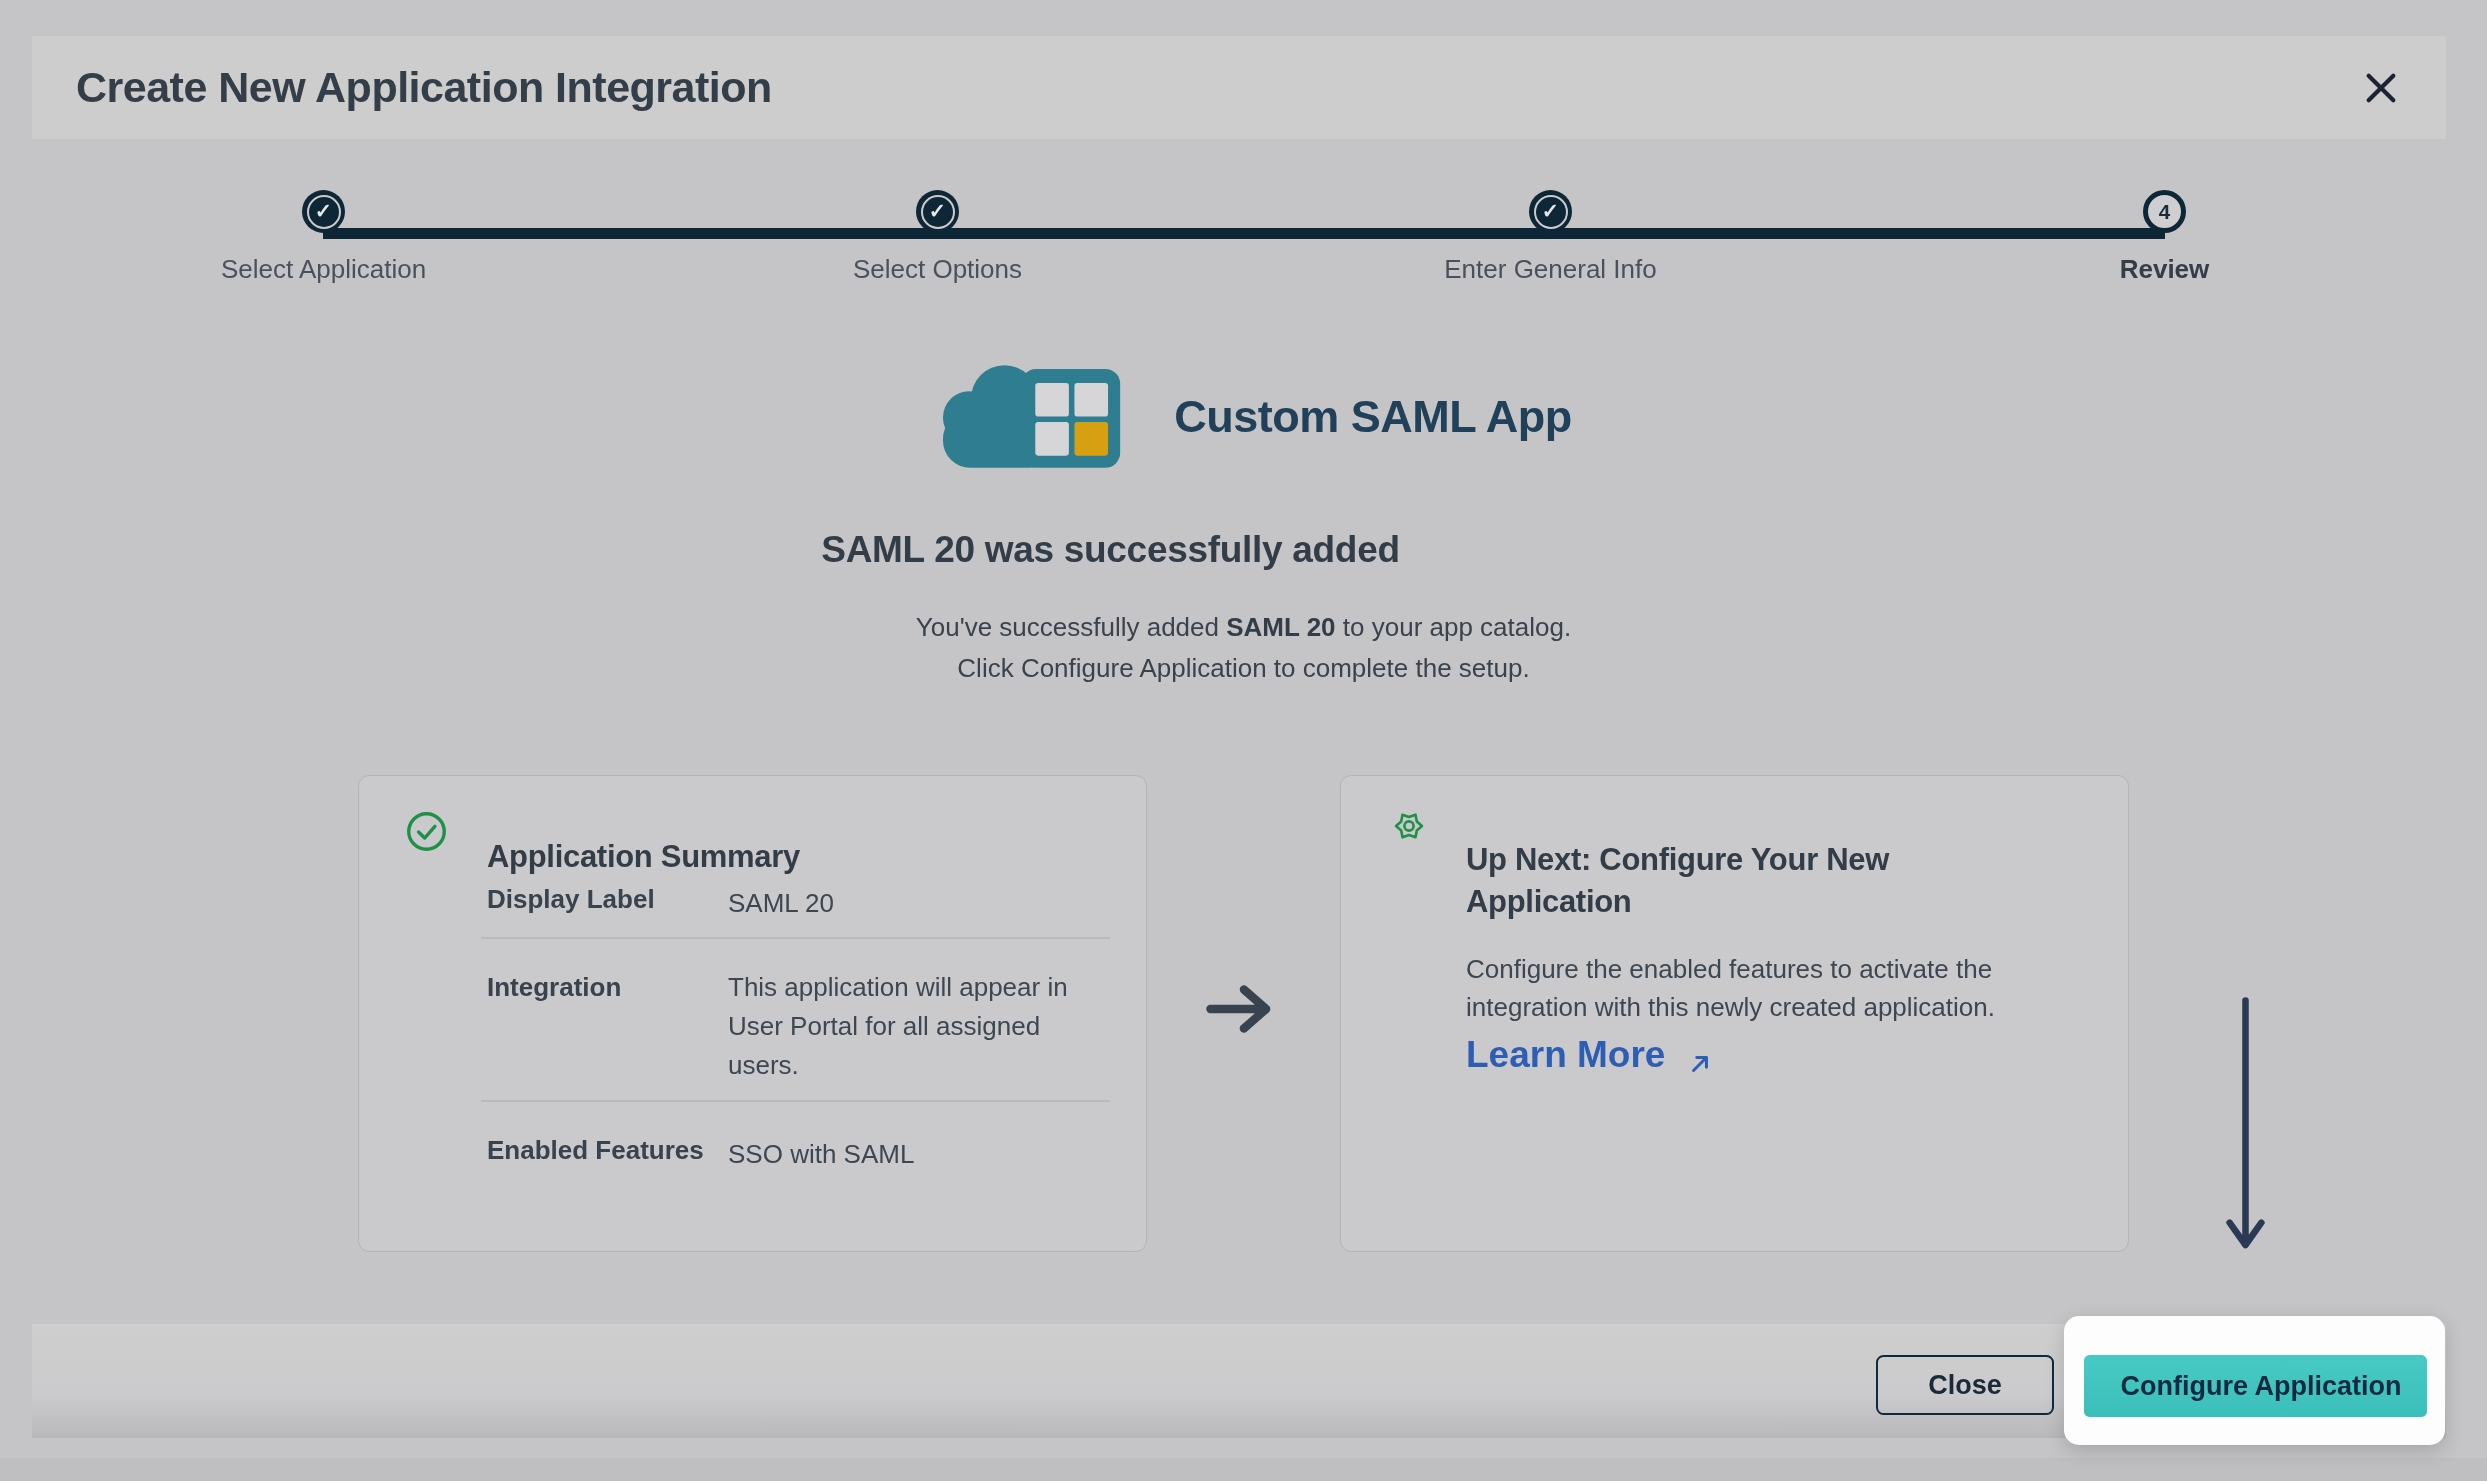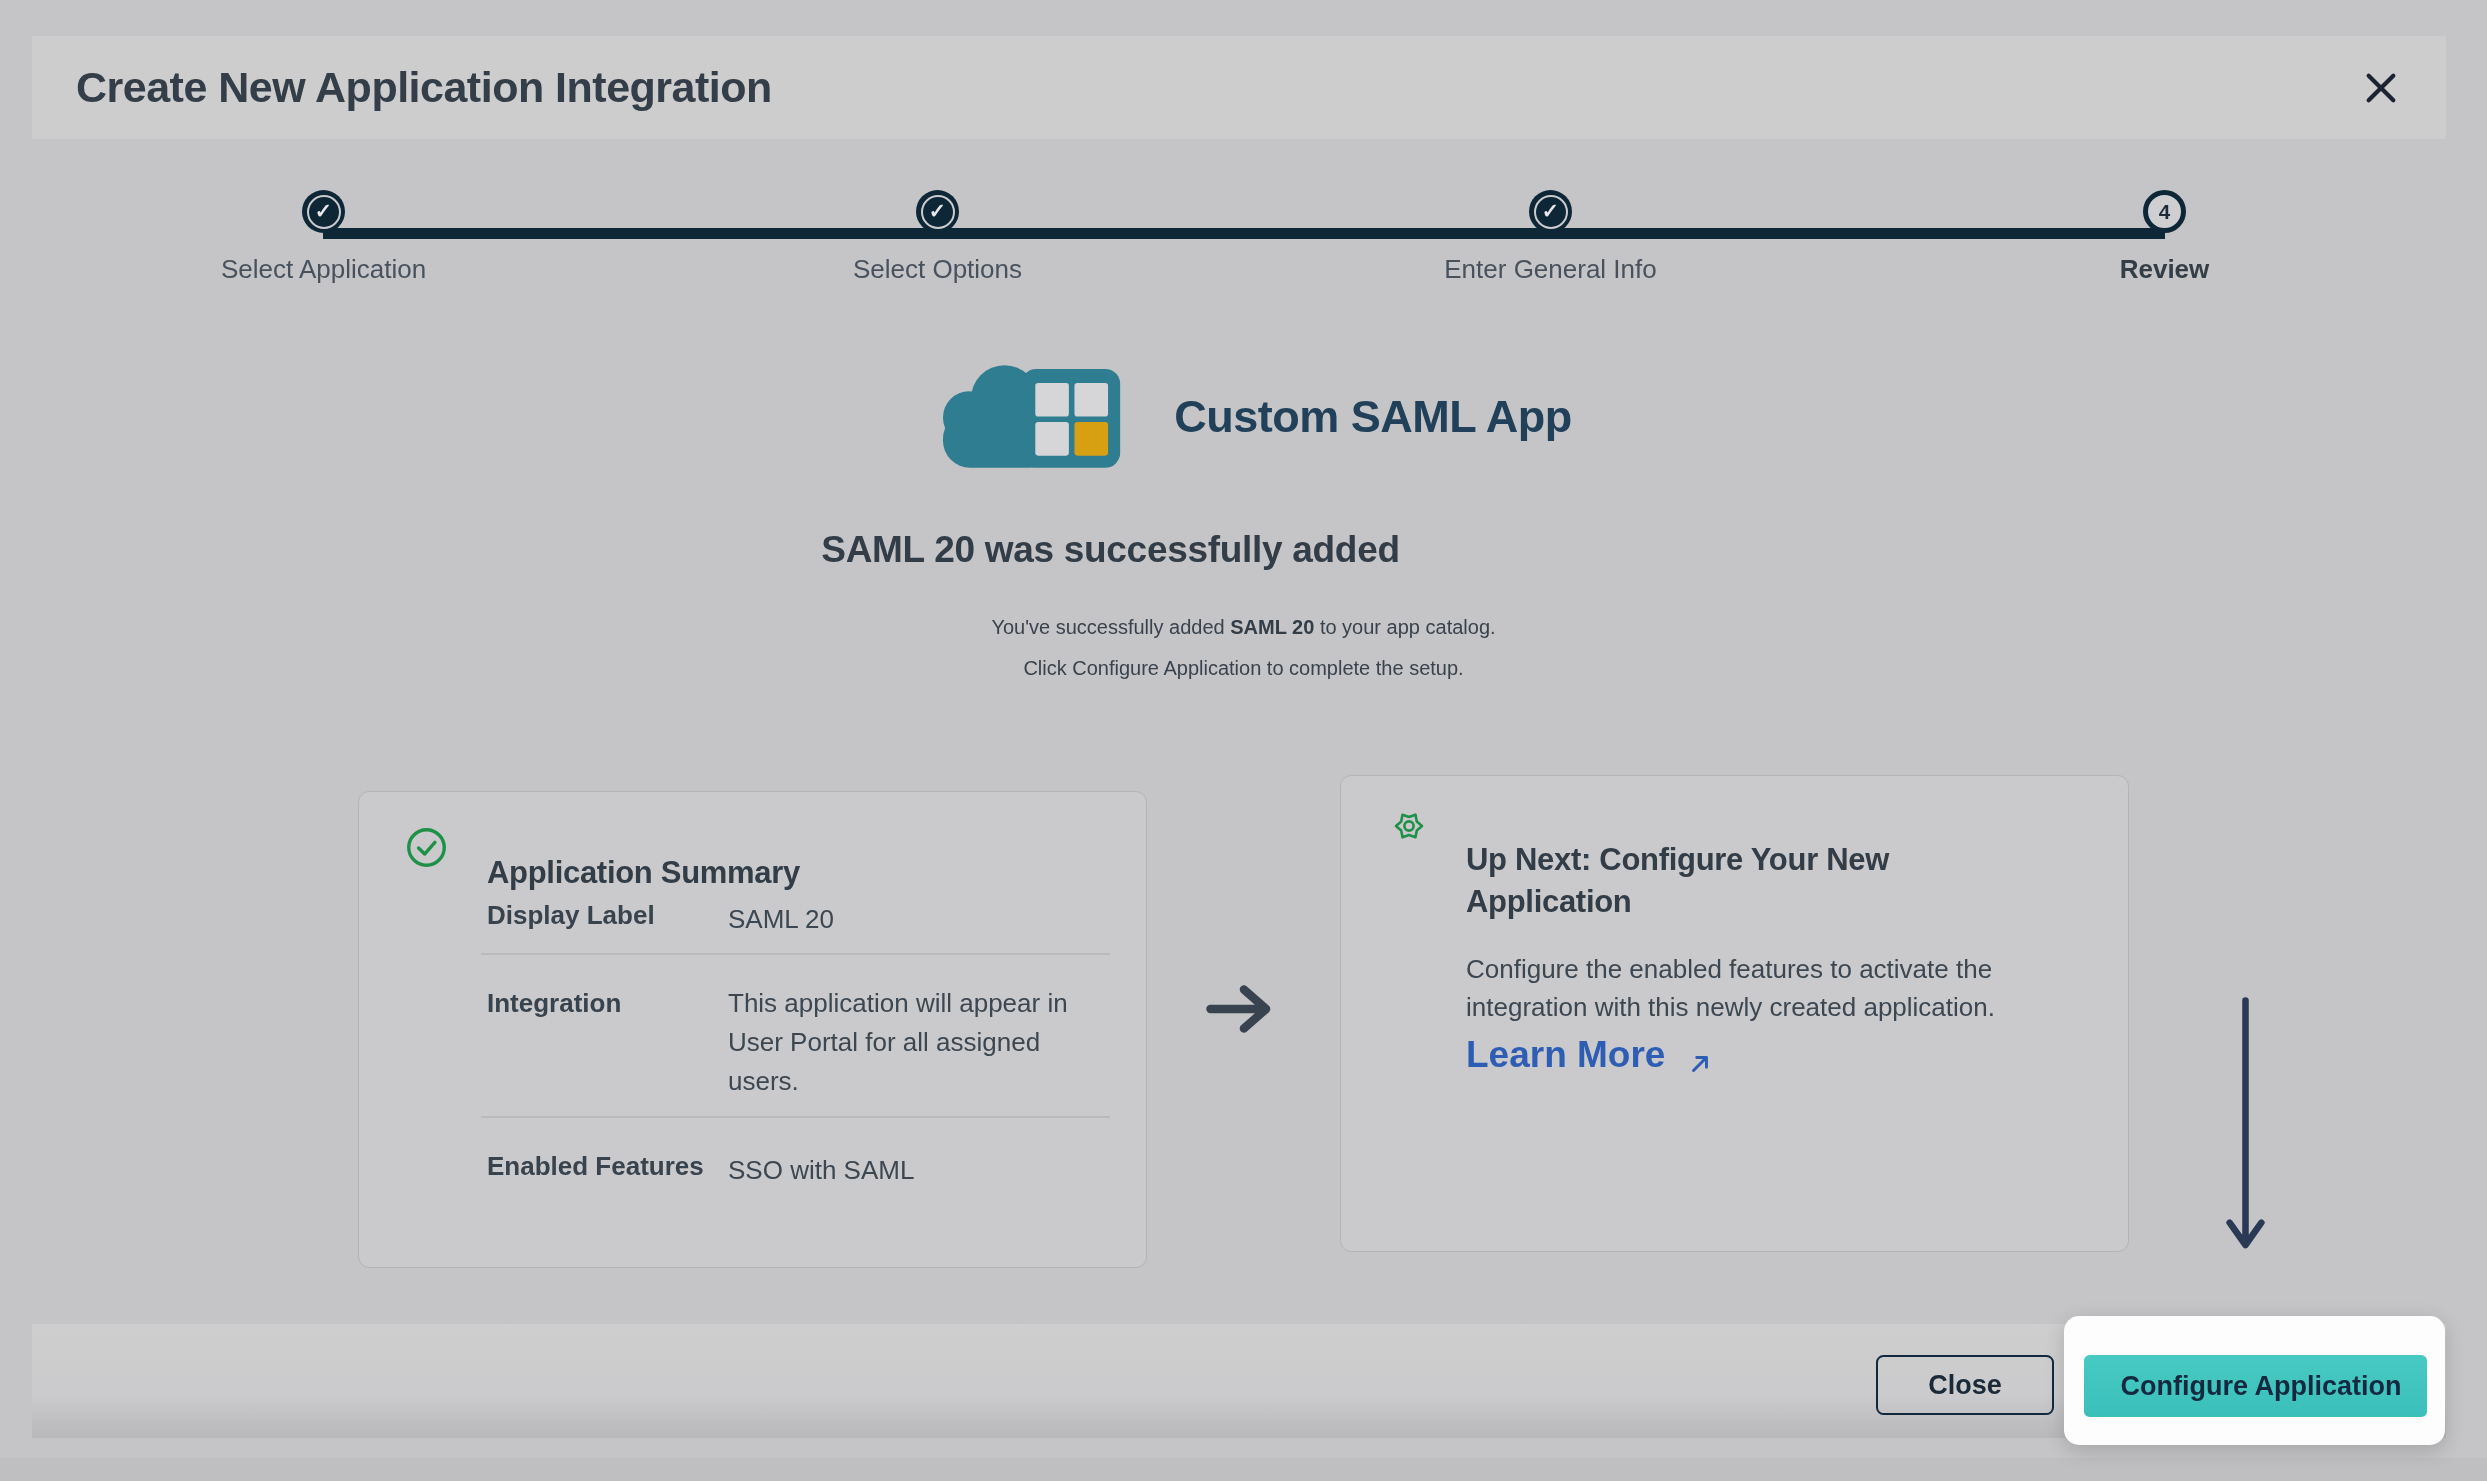--- a/index.html
+++ b/index.html
@@ -56,29 +56,29 @@
     display:flex;align-items:center;justify-content:center;gap:24px;
   }
   .logo-text{font-size:45px;font-weight:700;color:#21415a;letter-spacing:-0.5px;}
   
   .success-heading{
     position:absolute;left:0;top:529px;width:2221px;text-align:center;
     font-size:37px;font-weight:700;color:#333d47;letter-spacing:-0.3px;
   }
   .success-msg{
     position:absolute;left:0;top:607px;width:2487px;text-align:center;
-    font-size:20px;line-height:41px;color:#3a434d;
+    font-size:26px;line-height:41px;color:#3a434d;
   }
   .success-msg b{font-weight:700;color:#333d47;}
   
   .card{
     position:absolute;top:775px;width:789px;height:477px;box-sizing:border-box;
     background:#cacacc;border:1.9px solid #b3b4b6;border-radius:11.2px;
   }
-  .card-summary{left:358px;margin-top:16px;}
+  .card-summary{left:358px;}
   .card-next{left:1340px;}
   .card-icon{position:absolute;}
   .card-title{
     position:absolute;font-size:31px;font-weight:700;color:#333d47;letter-spacing:-0.3px;
   }
   .row-label{
     position:absolute;left:128px;font-size:26px;font-weight:700;color:#39434d;
   }
   .row-value{
     position:absolute;left:369px;font-size:26px;color:#3d4751;line-height:39px;width:383px;

